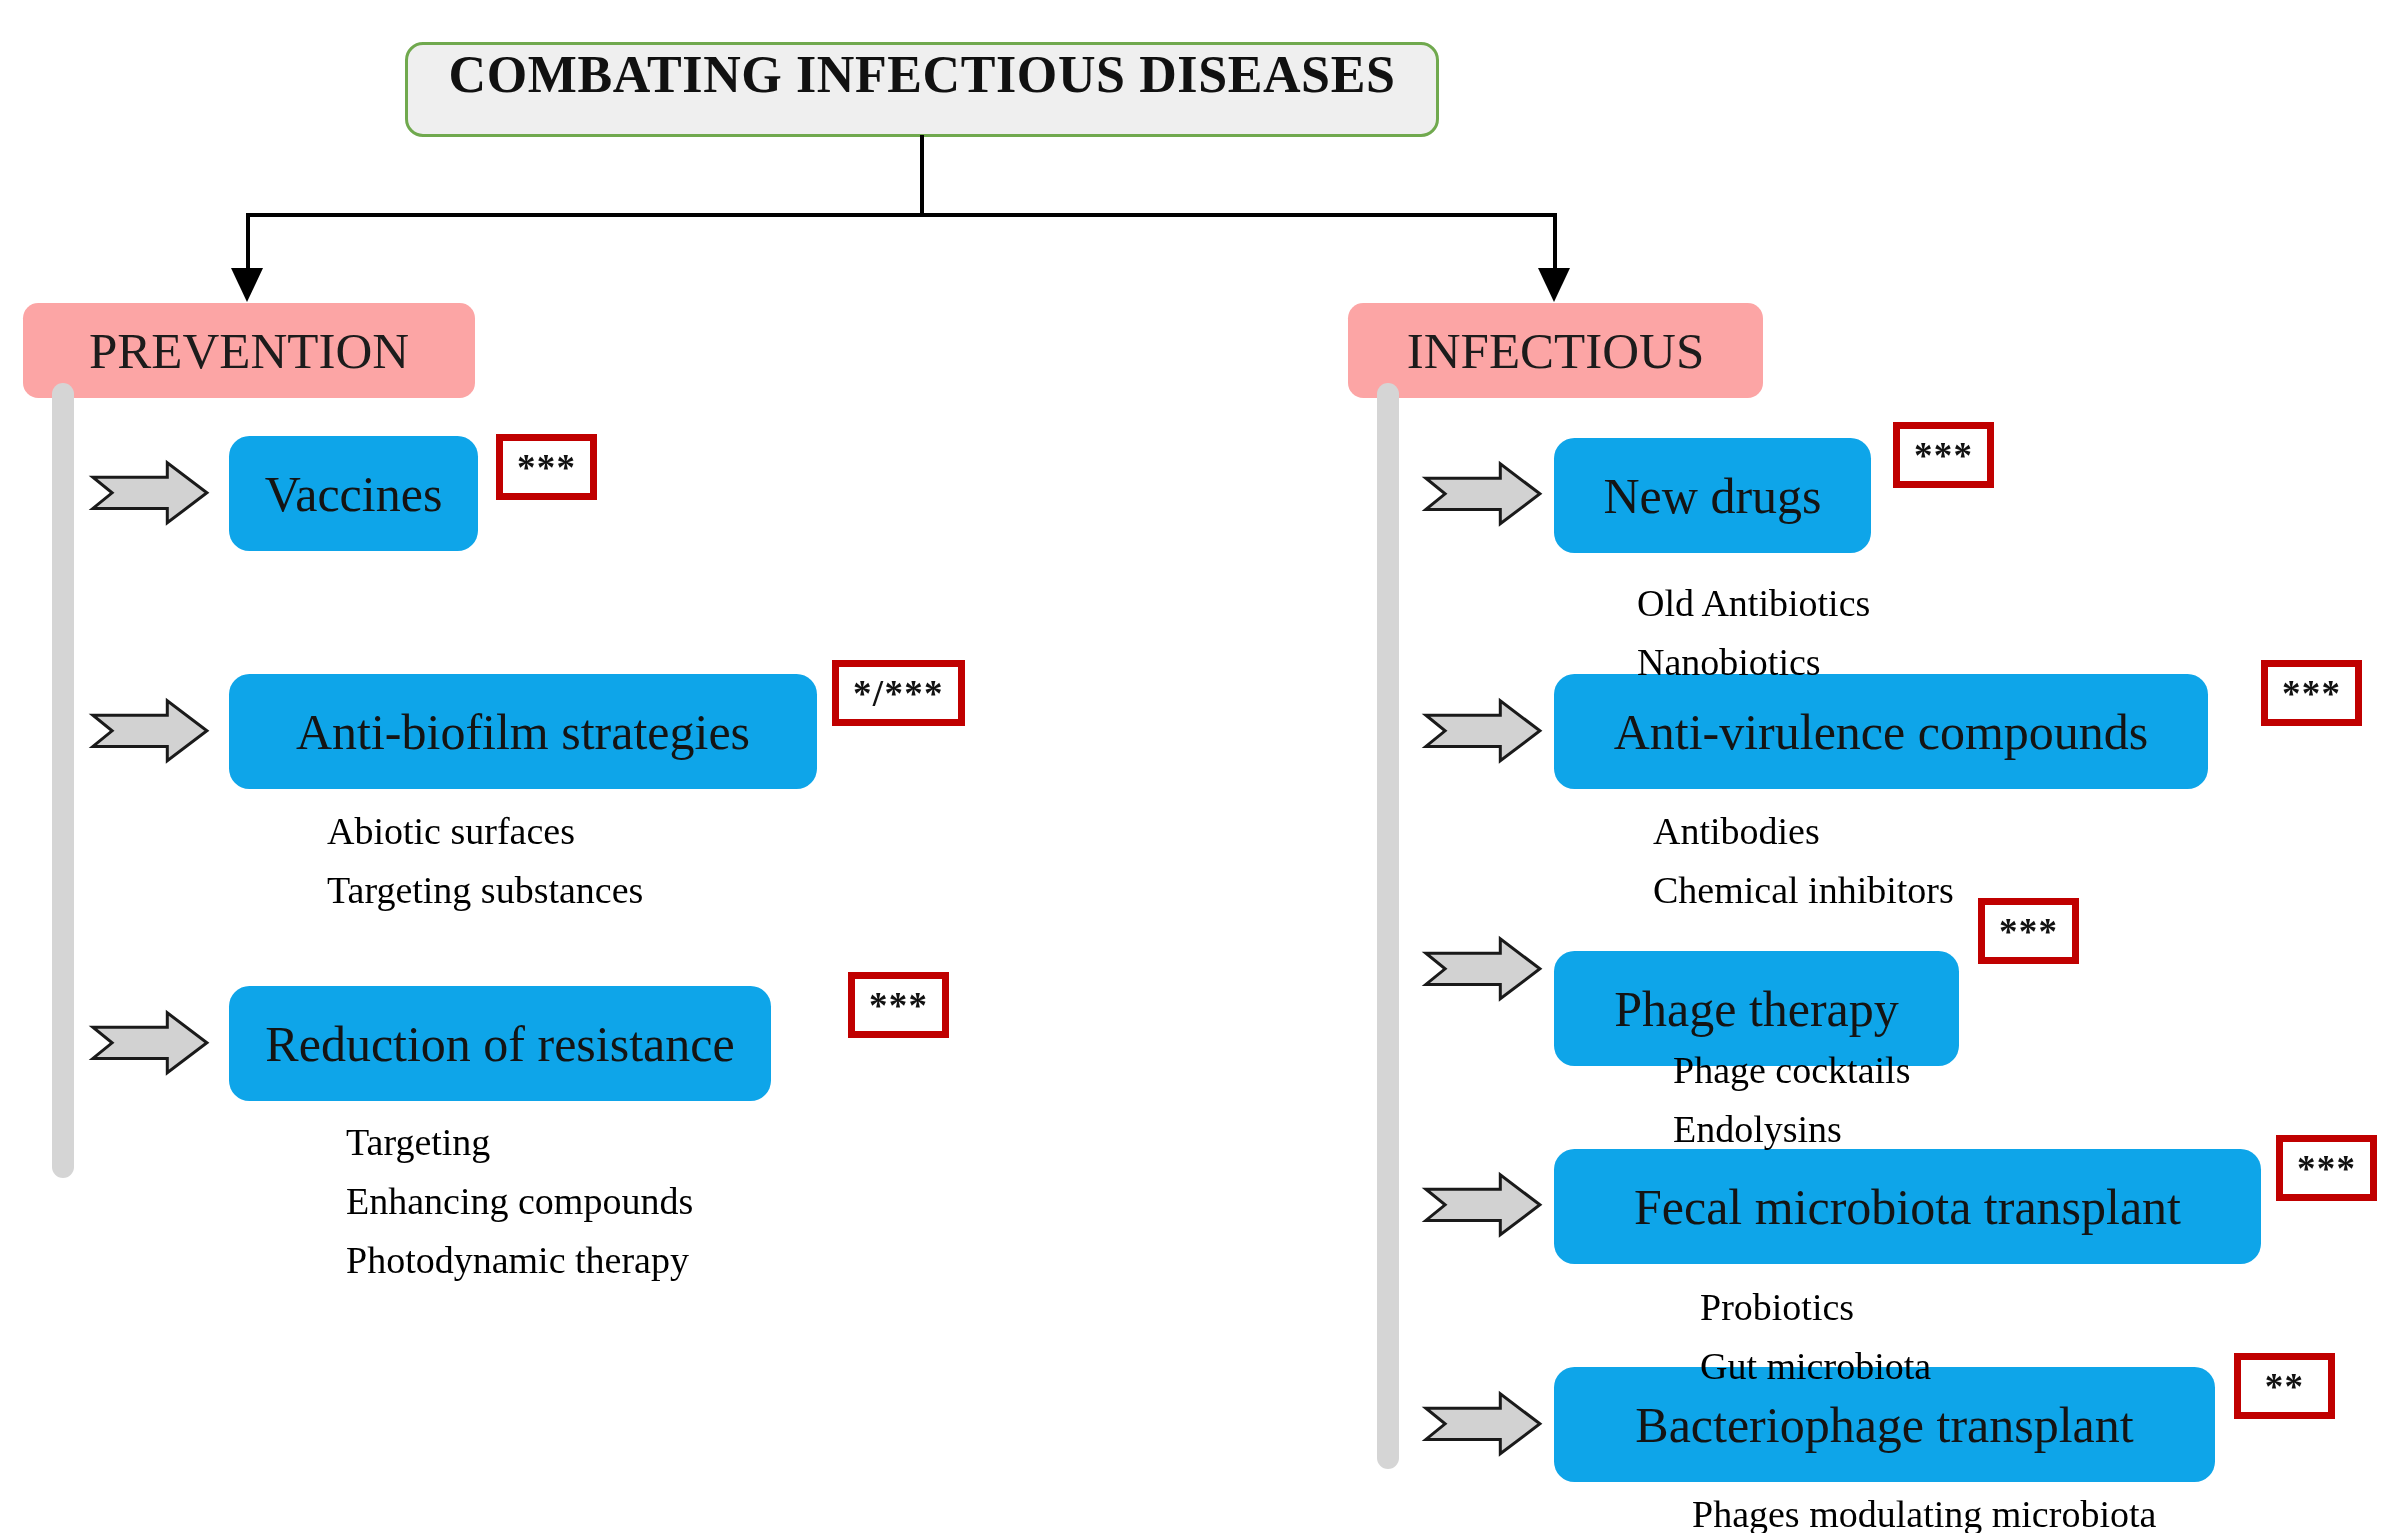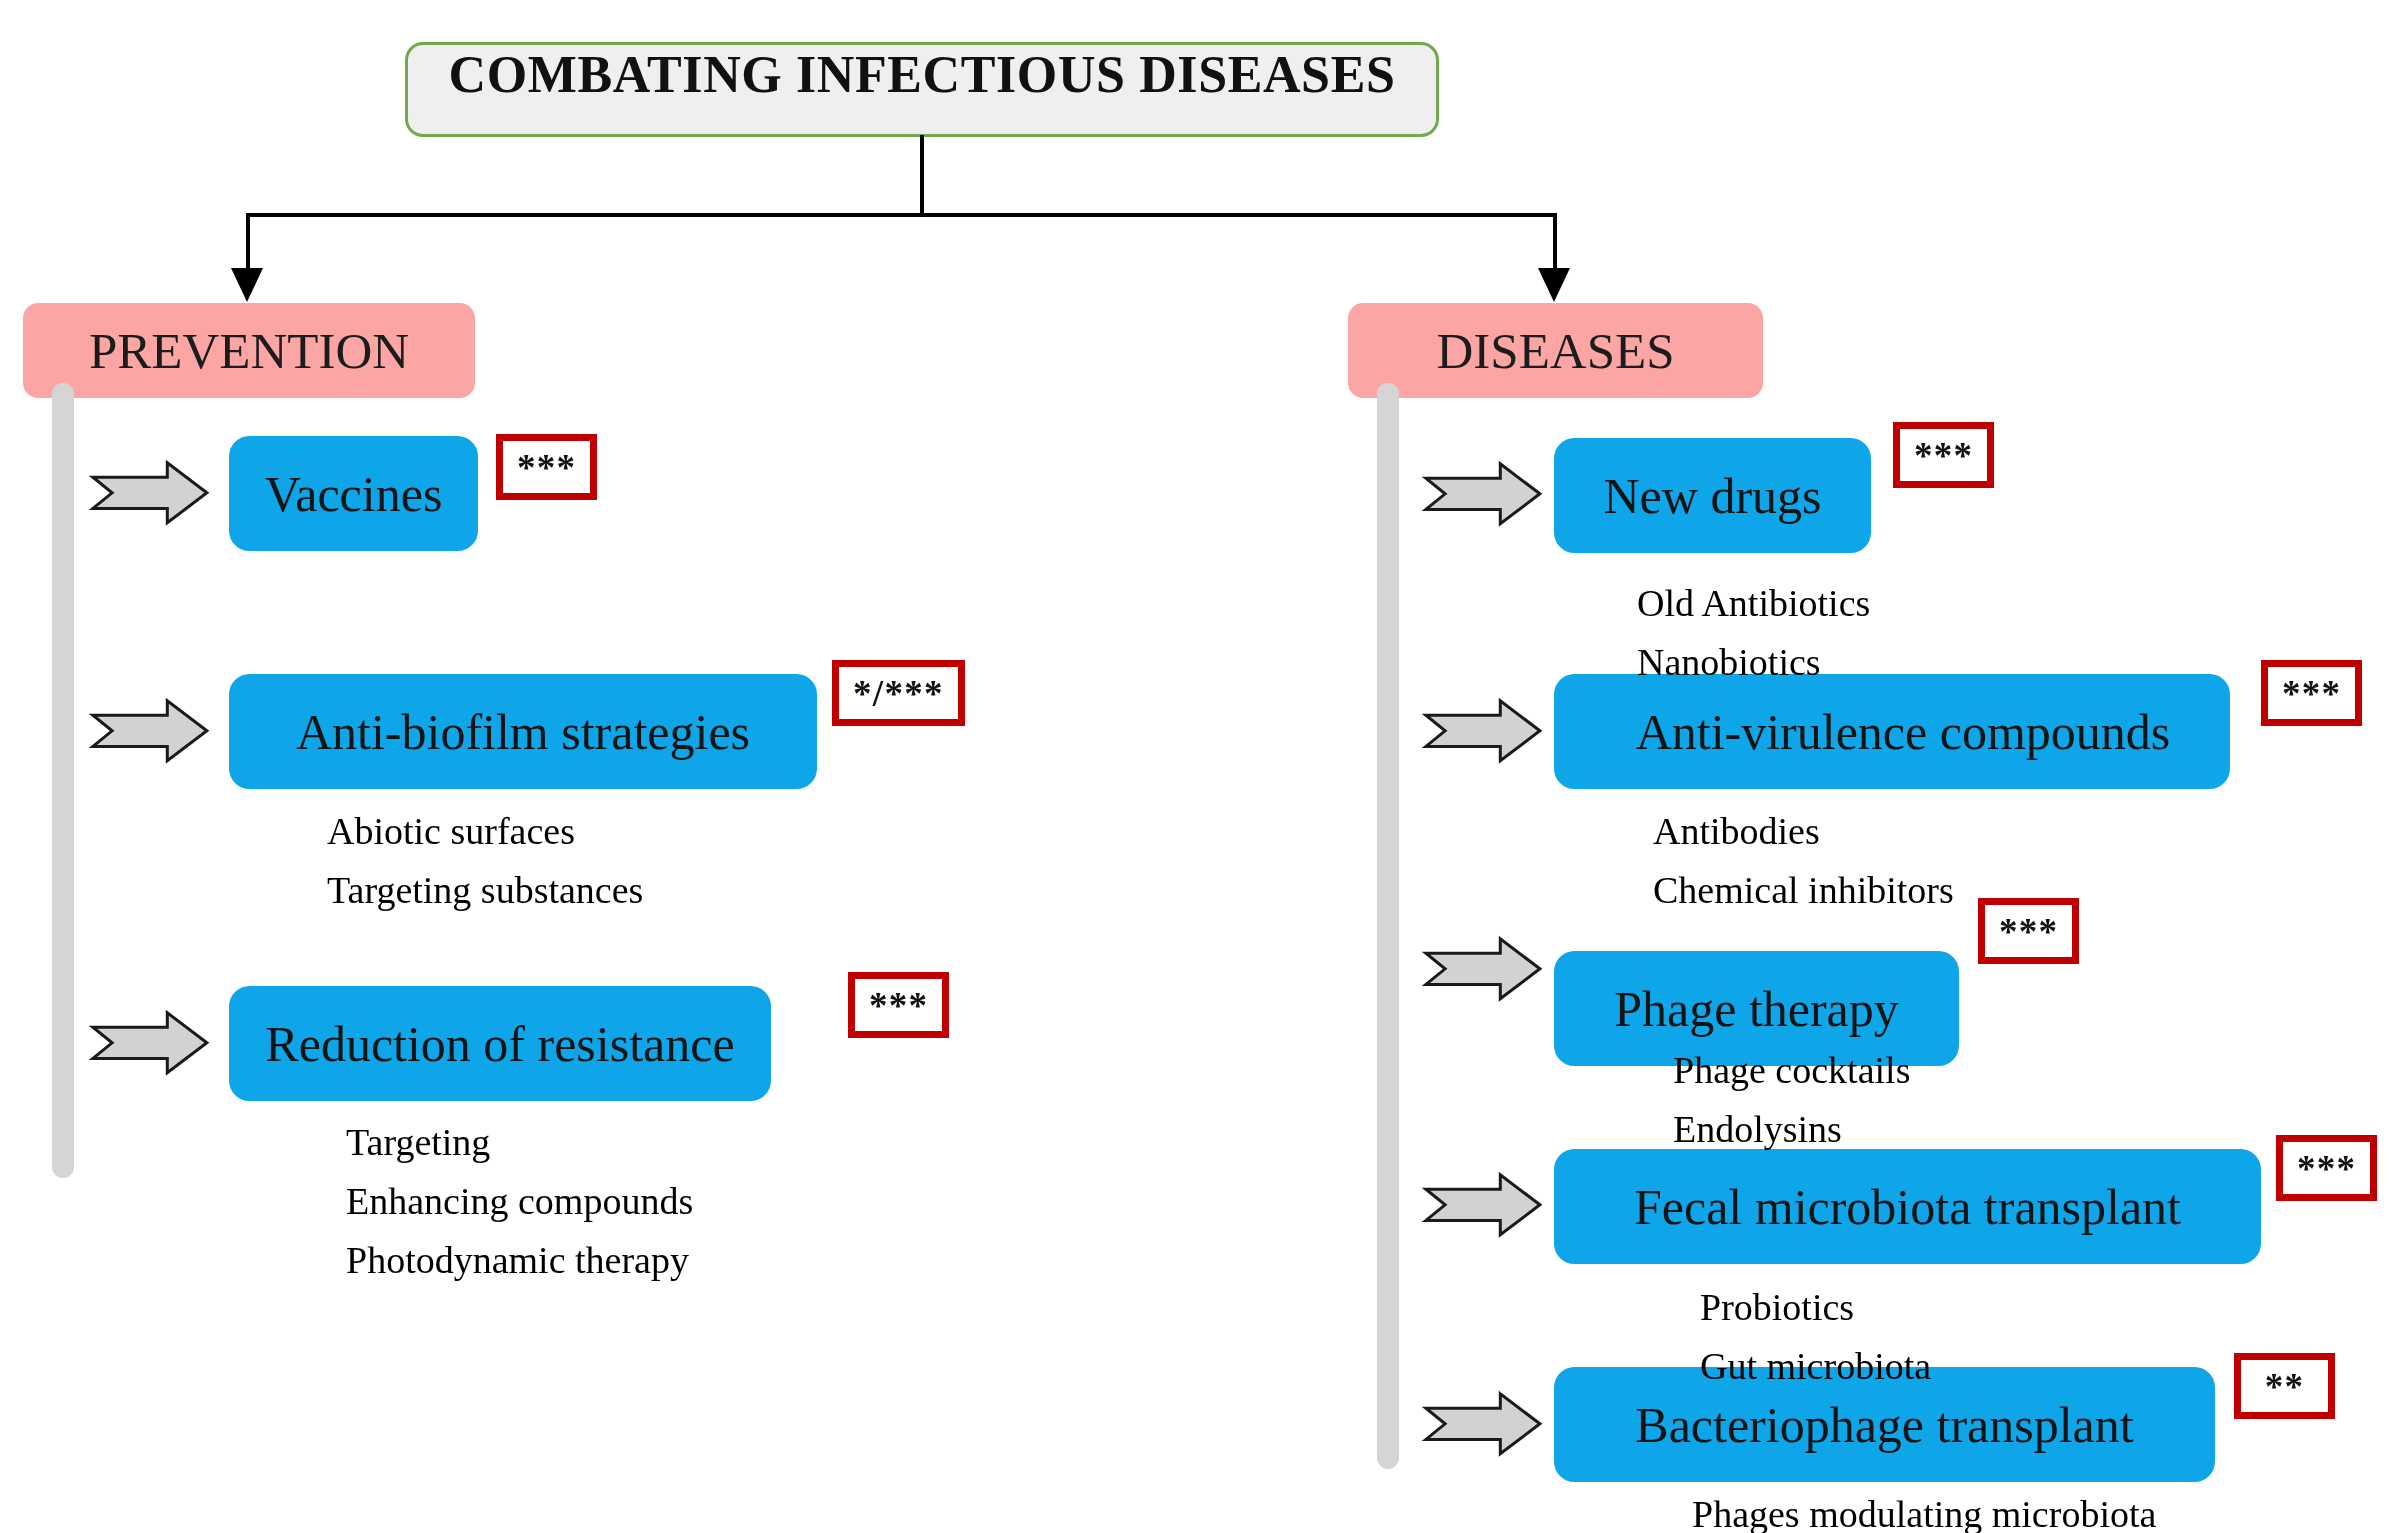--- a/index.html
+++ b/index.html
@@ -47,21 +47,21 @@
   #chev-t4{left:1421px;top:1389px;}
   
   .pill{
     position:absolute;height:115px;display:flex;align-items:center;justify-content:center;
     background:#0ea5e9;border-radius:20.4px;font-size:50px;color:#141414;white-space:nowrap;
   }
   #pill-p0{left:229px;top:436px;width:249px;}
   #pill-p1{left:229px;top:674px;width:588px;}
   #pill-p2{left:229px;top:986px;width:542px;}
   #pill-t0{left:1554px;top:438px;width:317px;}
-  #pill-t1{left:1554px;top:674px;width:654px;padding-left:22px;}
+  #pill-t1{left:1554px;top:674px;width:654px;}
   #pill-t2{left:1554px;top:913px;width:405px;margin-top:38px;}
   #pill-t3{left:1554px;top:1149px;width:707px;}
   #pill-t4{left:1554px;top:1367px;width:661px;}
   
   .stars{
     position:absolute;height:66px;min-width:101px;box-sizing:border-box;padding:0 14px;
     background:#ffffff;border:7px solid #c00000;display:flex;align-items:center;justify-content:center;
     font-weight:bold;font-size:37px;color:#111;white-space:nowrap;letter-spacing:1.3px;
   }
   #stars-p0{left:496px;top:434px;}
@@ -96,21 +96,21 @@
   <div class="line" id="hline"></div>
   <div class="line" id="dropL"></div>
   <div class="line" id="dropR"></div>
   <div class="arrowhead" id="ahL"></div>
   <div class="arrowhead" id="ahR"></div>
 
   <div class="hdr" id="hdr-prev">
     <span>PREVENTION</span>
   </div>
   <div class="hdr" id="hdr-treat">
-    <span>DISEASES</span>
+    <span>INFECTIOUS</span>
   </div>
 
   <div class="spine" id="spine-prev"></div>
   <div class="spine" id="spine-treat"></div>
 
   <svg class="chev" id="chev-p0" viewBox="0 0 200 120">
       <polygon points="4,32 128,32 128,8 194,58 128,108 128,84 4,84 36,58" fill="#d2d2d2" stroke="#1a1a1a" stroke-width="5"></polygon>
     </svg>
   <svg class="chev" id="chev-p1" viewBox="0 0 200 120">
       <polygon points="4,32 128,32 128,8 194,58 128,108 128,84 4,84 36,58" fill="#d2d2d2" stroke="#1a1a1a" stroke-width="5"></polygon>

